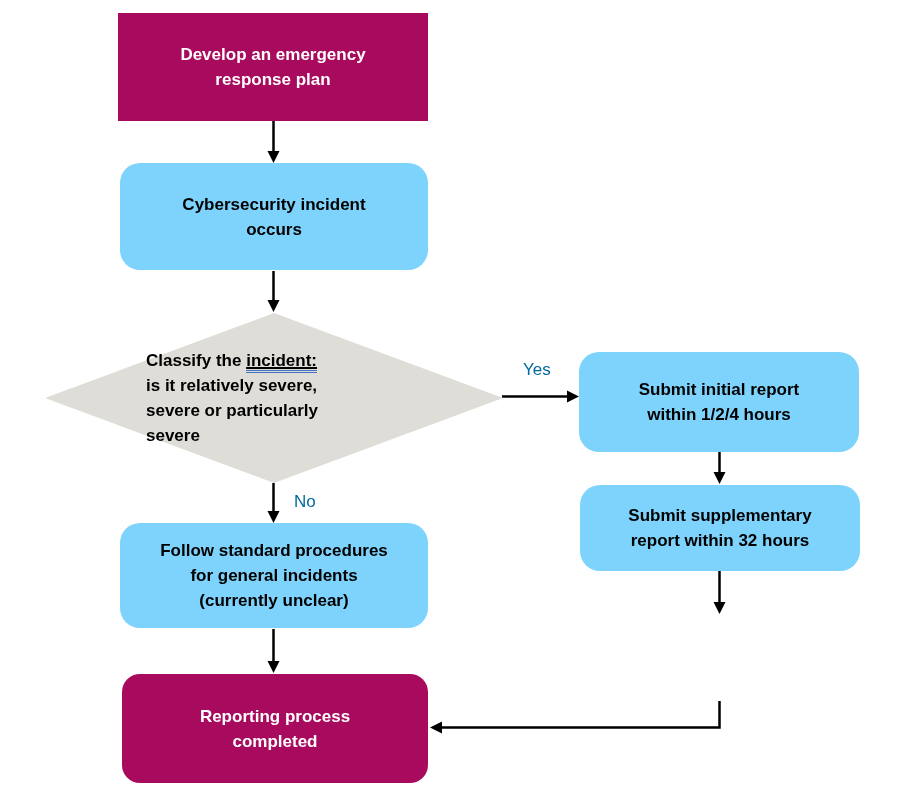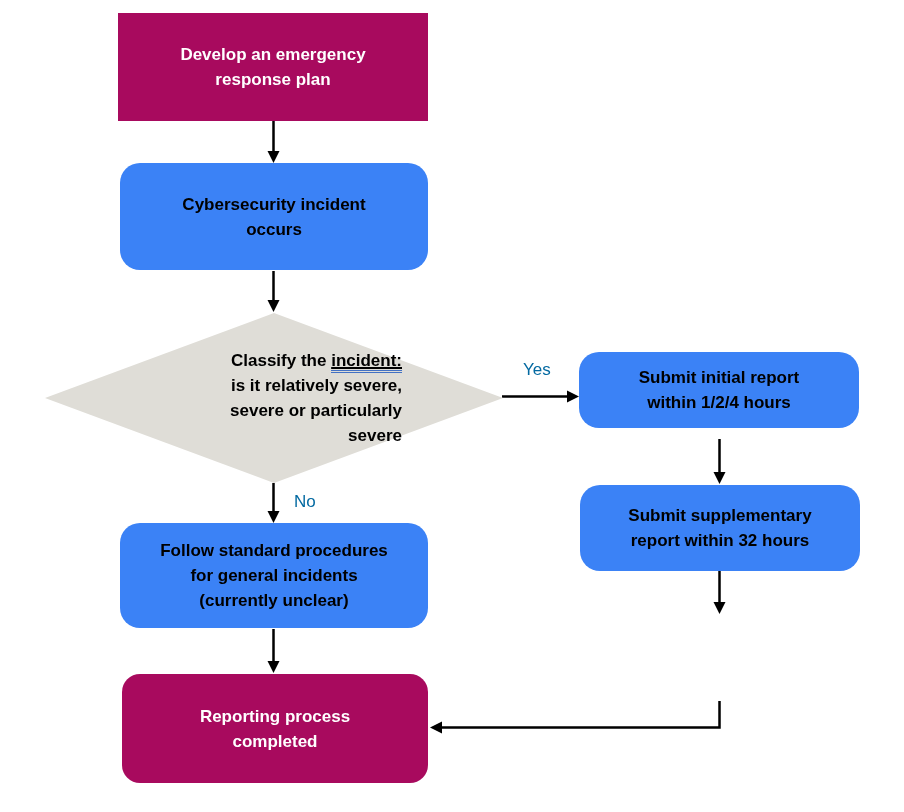--- a/index.html
+++ b/index.html
@@ -6,30 +6,30 @@
   .canvas {
     position:relative; width:904px; height:812px; background:#ffffff;
     font-family:"Liberation Sans", sans-serif; overflow:hidden;
   }
   .node {
     position:absolute; display:flex; align-items:center; justify-content:center;
     text-align:center; font-weight:bold; font-size:17px; line-height:25px;
     color:#000; white-space:pre-line; box-sizing:border-box; padding:20px;
   }
   .dark { background:#A80A5E; color:#ffffff; }
-  .pink { background:#3b82f6; border-radius:20px; }
+  .pink { background:#7dd3fc; border-radius:20px; }
   .rounded { border-radius:20px; }
   .diamond { position:absolute; left:45px; top:313px; width:458px; height:170px; }
   .diamond-bg {
     position:absolute; left:0; top:0; right:0; bottom:0; background:#DFDDD7;
     clip-path:polygon(50% 0, 100% 50%, 50% 100%, 0 50%);
   }
   .diamond-text {
     position:absolute; left:50%; top:50%; transform:translate(-50%,-50%);
-    width:256px; text-align:right; font-weight:bold; font-size:17px; line-height:25px; color:#000;
+    width:256px; text-align:left; font-weight:bold; font-size:17px; line-height:25px; color:#000;
   }
   .diamond-rest { white-space:pre-line; }
   .underlined {
     text-decoration:underline; text-decoration-thickness:1.5px;
     border-bottom:3px double #4472C4; padding-bottom:0px;
   }
   .edge-label { position:absolute; font-size:17px; font-weight:normal; color:#0369a1; }
   svg.wires { position:absolute; left:0; top:0; }
 </style>
 </head>
@@ -93,21 +93,21 @@
       <div class="diamond-rest">is it relatively severe,
 severe or particularly
 severe</div>
     </div>
   </div>
 
   <div class="edge-label" style="left:523px; top:360px;">Yes</div>
 
   <div class="edge-label" style="left:294px; top:492px;">No</div>
 
-  <div class="node pink" style="left:579px; top:352px; width:280px; height:76px;">Submit initial report
+  <div class="node pink" style="left:579px; top:352px; width:280px; height:100px;">Submit initial report
 within 1/2/4 hours</div>
 
   <div class="node pink" style="left:580px; top:485px; width:280px; height:86px;">Submit supplementary
 report within 32 hours</div>
 
 
   <div class="node pink" style="left:120px; top:523px; width:308px; height:105px;">Follow standard procedures
 for general incidents
 (currently unclear)</div>
 

